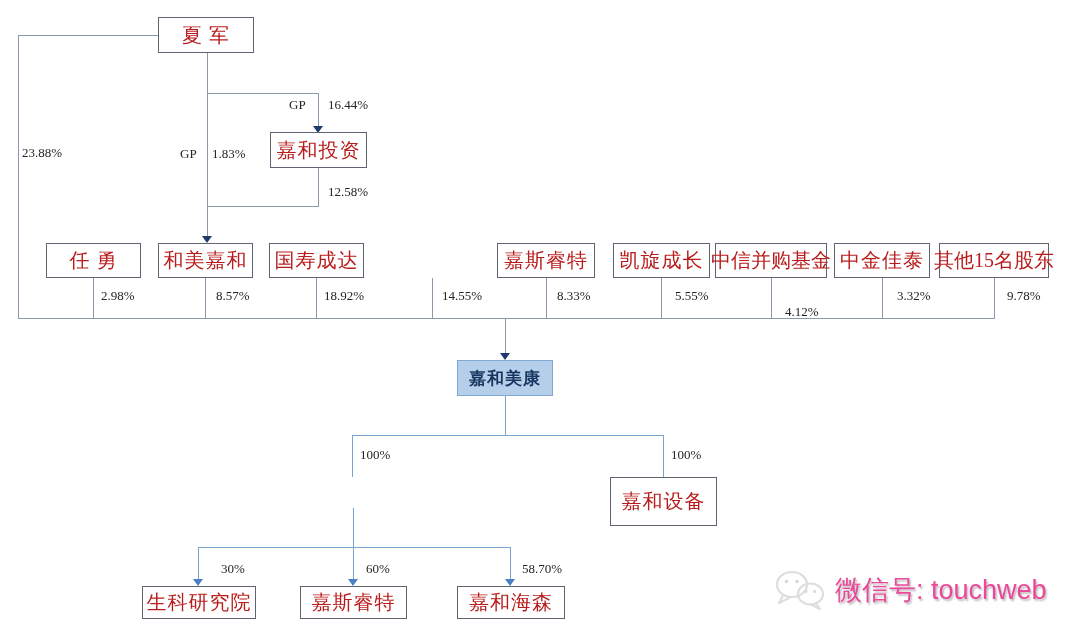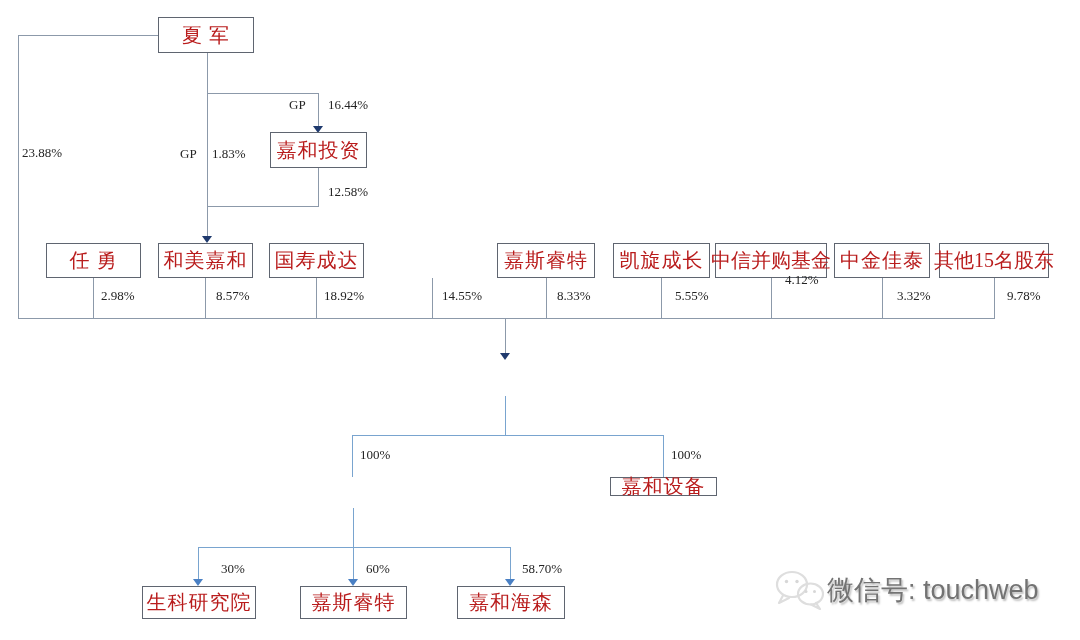--- a/index.html
+++ b/index.html
@@ -11,23 +11,23 @@
   .company{background:#b5cee9;border:1px solid #7fa8d2;color:#16355f;font-weight:bold;font-size:17px;}
   .pct{position:absolute;font-size:13px;color:#242424;white-space:nowrap;}
   .hline,.vline{position:absolute;}
   .gray{background:#8c99aa;}
   .blue{background:#79a4cf;}
   .hline{height:1px;}
   .vline{width:1px;}
   .arr{position:absolute;width:0;height:0;border-left:5px solid transparent;border-right:5px solid transparent;}
   .arr.navy{border-top:7px solid #1f3a6e;}
   .arr.blu{border-top:7px solid #4a80c4;}
-  .watermark{position:absolute;left:772px;top:569px;display:flex;align-items:center;gap:1px;
+  .watermark{position:absolute;left:772px;top:569px;display:flex;align-items:center;gap:9px;
              font-family:"Liberation Sans","DejaVu Sans",sans-serif;font-size:27px;
-             color:#737373;text-shadow:1.5px 1.5px 2px #bdbdbd,-1px -1px 1px #ffffff;}
+             color:#ec4899;text-shadow:1.5px 1.5px 2px #bdbdbd,-1px -1px 1px #ffffff;}
 </style>
 </head>
 <body>
 
 <div id="page">
 
   <div class="hline gray" style="left:18px;top:35px;width:140px"></div>
   <div class="vline gray" style="left:18px;top:35px;height:283px"></div>
   <div class="vline gray" style="left:207px;top:53px;height:184px"></div>
   <div class="arr navy" style="left:202px;top:236px"></div>
@@ -69,41 +69,42 @@
 
   <div class="box" style="left:46px;top:243px;width:95px;height:35px">任 勇</div>
   <div class="box" style="left:158px;top:243px;width:95px;height:35px">和美嘉和</div>
   <div class="box" style="left:269px;top:243px;width:95px;height:35px">国寿成达</div>
   <div class="box" style="left:497px;top:243px;width:98px;height:35px">嘉斯睿特</div>
   <div class="box" style="left:715px;top:243px;width:112px;height:35px;letter-spacing:0">中信并购基金</div>
   <div class="box" style="left:613px;top:243px;width:97px;height:35px">凯旋成长</div>
   <div class="box" style="left:834px;top:243px;width:96px;height:35px">中金佳泰</div>
   <div class="box" style="left:939px;top:243px;width:110px;height:35px;letter-spacing:0">其他15名股东</div>
 
+  <div class="box company" style="left:457px;top:360px;width:96px;height:36px">嘉和美康</div>
 
-  <div class="box" style="left:610px;top:477px;width:107px;height:19px">嘉和设备</div>
+  <div class="box" style="left:610px;top:477px;width:107px;height:49px">嘉和设备</div>
 
   <div class="box" style="left:142px;top:586px;width:114px;height:33px">生科研究院</div>
   <div class="box" style="left:300px;top:586px;width:107px;height:33px">嘉斯睿特</div>
   <div class="box" style="left:457px;top:586px;width:108px;height:33px">嘉和海森</div>
 
   <div class="pct" style="left:22px;top:145px">23.88%</div>
   <div class="pct" style="left:289px;top:97px">GP</div>
   <div class="pct" style="left:328px;top:97px">16.44%</div>
   <div class="pct" style="left:180px;top:146px">GP</div>
   <div class="pct" style="left:212px;top:146px">1.83%</div>
   <div class="pct" style="left:328px;top:184px">12.58%</div>
 
   <div class="pct" style="left:101px;top:288px">2.98%</div>
   <div class="pct" style="left:216px;top:288px">8.57%</div>
   <div class="pct" style="left:324px;top:288px">18.92%</div>
   <div class="pct" style="left:442px;top:288px">14.55%</div>
   <div class="pct" style="left:557px;top:288px">8.33%</div>
   <div class="pct" style="left:675px;top:288px">5.55%</div>
-  <div class="pct" style="left:785px;top:272px">4.12%</div>
+  <div class="pct" style="left:785px;top:304px">4.12%</div>
   <div class="pct" style="left:897px;top:288px">3.32%</div>
   <div class="pct" style="left:1007px;top:288px">9.78%</div>
 
   <div class="pct" style="left:360px;top:447px">100%</div>
   <div class="pct" style="left:671px;top:447px">100%</div>
 
   <div class="pct" style="left:221px;top:561px">30%</div>
   <div class="pct" style="left:366px;top:561px">60%</div>
   <div class="pct" style="left:522px;top:561px">58.70%</div>
 

